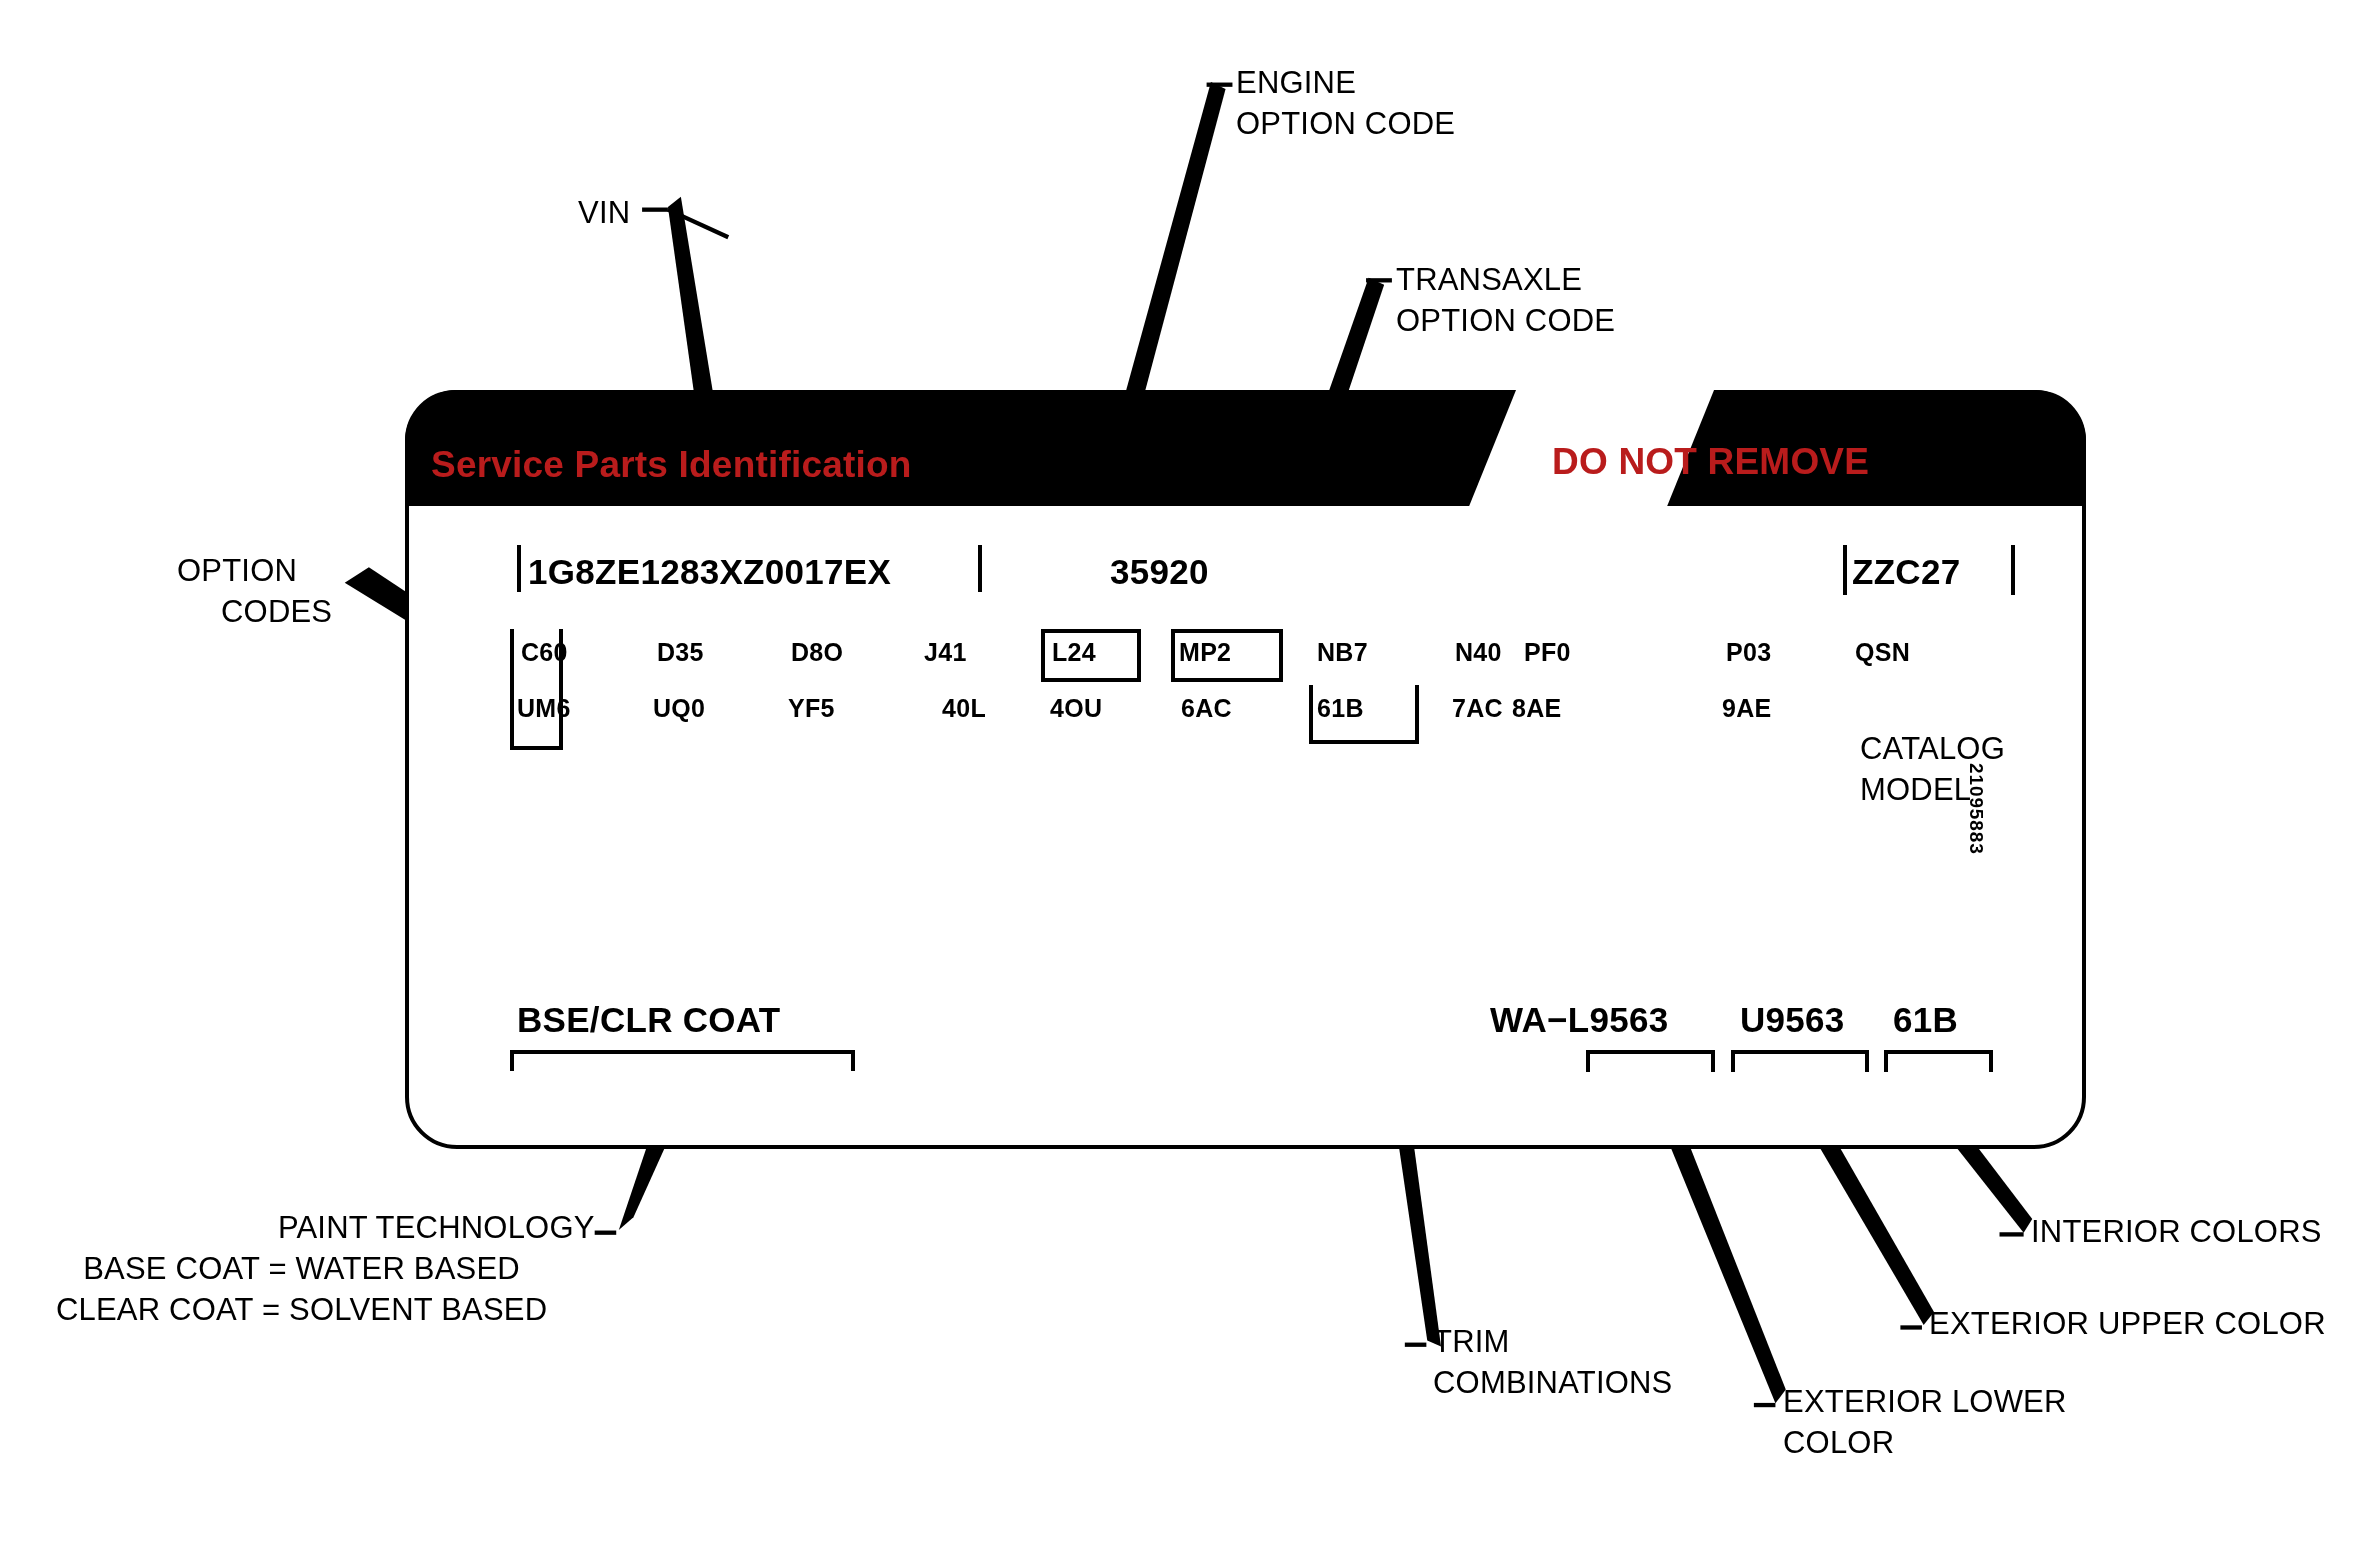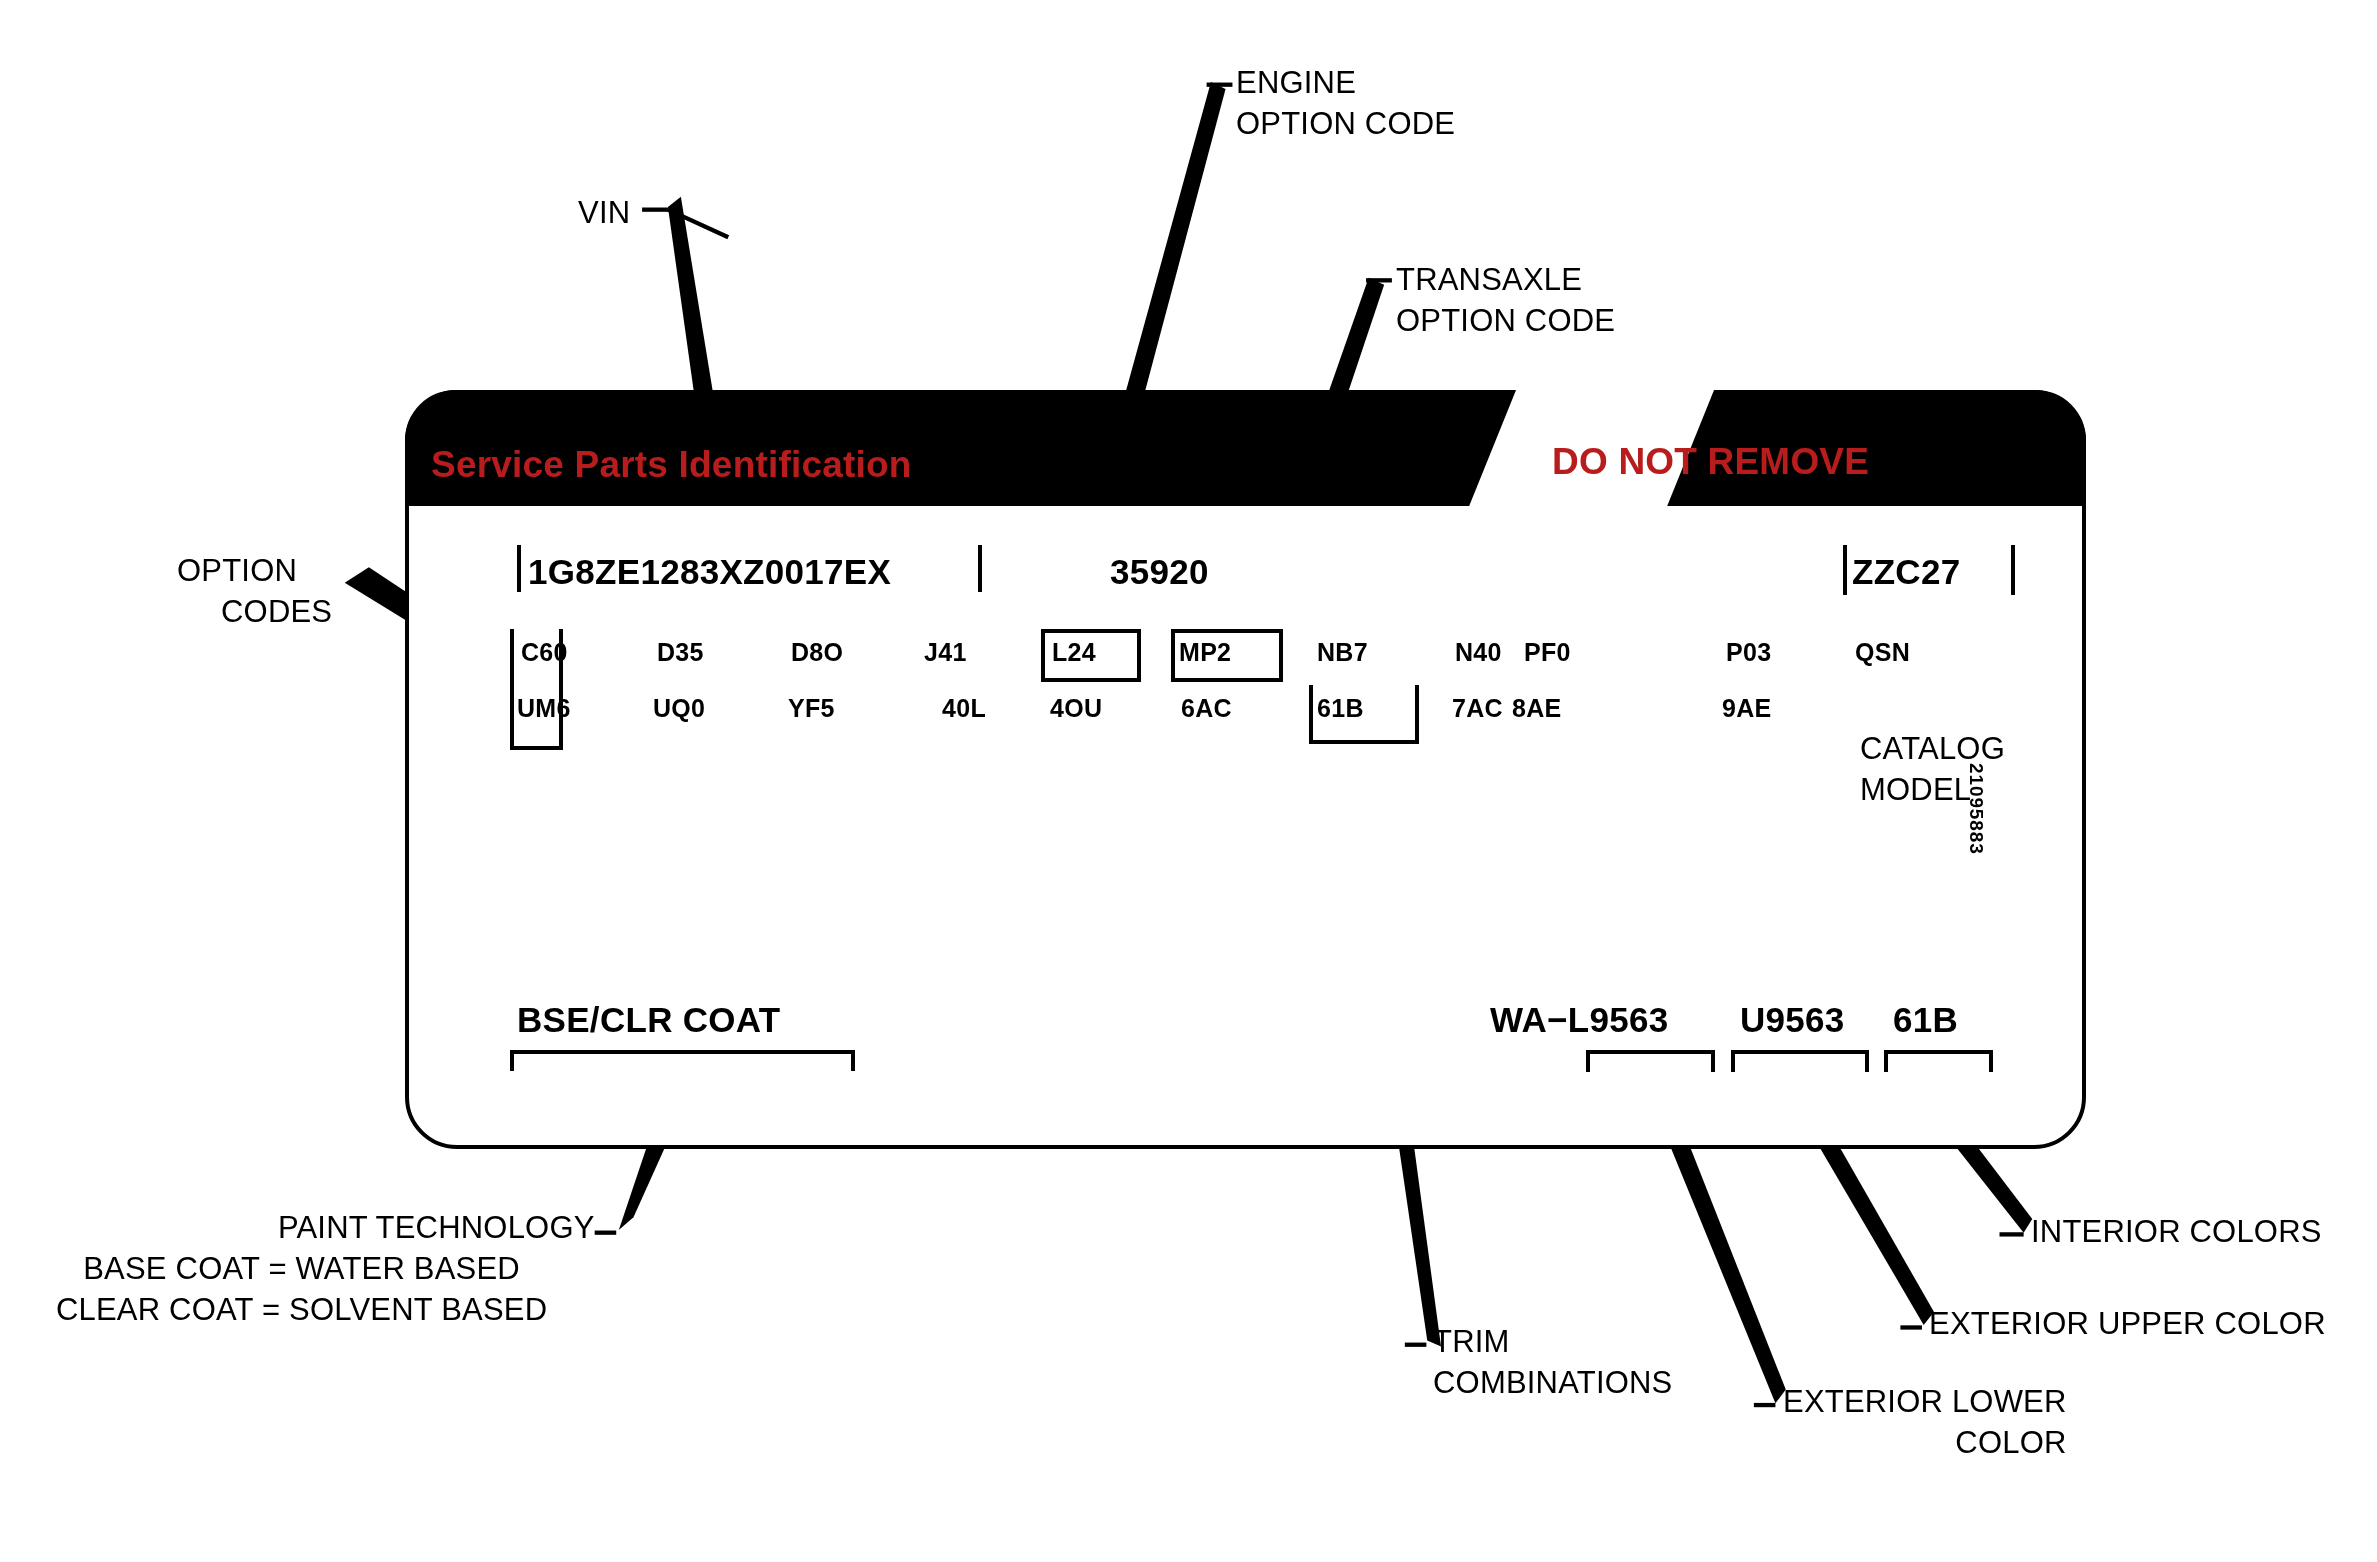--- a/index.html
+++ b/index.html
@@ -253,21 +253,21 @@
     <div style="text-align:right; padding-right:0;">PAINT TECHNOLOGY</div>
     <div>BASE COAT = WATER BASED</div>
     <div>CLEAR COAT = SOLVENT BASED</div>
   </div>
 
   <div class="callout" style="left:1433px; top:1321px;">
     <div>TRIM</div>
     <div>COMBINATIONS</div>
   </div>
 
-  <div class="callout" style="left:1783px; top:1381px;text-align:right;">
+  <div class="callout" style="left:1783px; top:1381px;">
     <div>EXTERIOR LOWER</div>
     <div>COLOR</div>
   </div>
 
   <div class="callout" style="left:1929px; top:1303px;">EXTERIOR UPPER COLOR</div>
 
   <div class="callout" style="left:2031px; top:1211px;">INTERIOR COLORS</div>
 
 </div>
 

